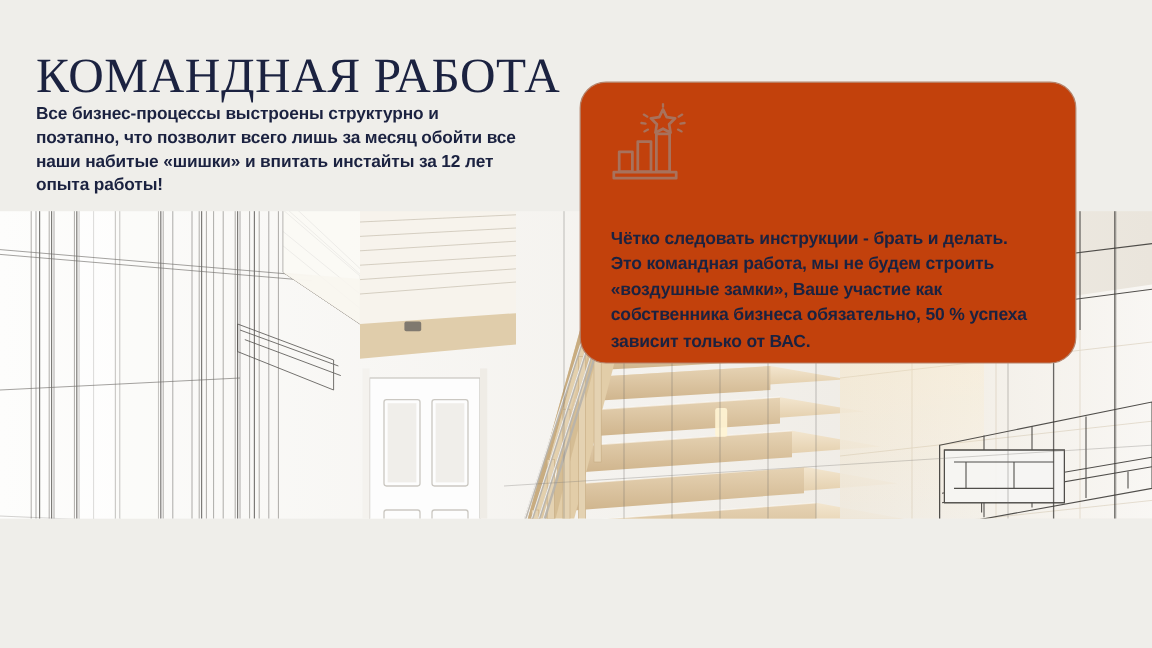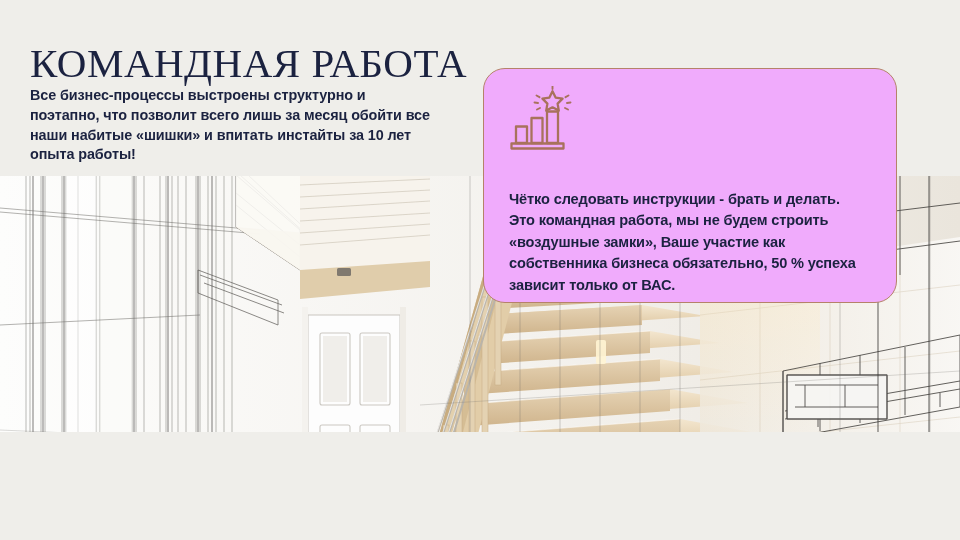--- a/index.html
+++ b/index.html
@@ -30,21 +30,21 @@
   
   .lead{
     position:absolute;left:30px;top:72px;width:400px;
     font-size:14.4px;line-height:19.6px;font-weight:bold;
     color:#1b2240;letter-spacing:-0.1px;
   }
 
   
   .card{
     position:absolute;left:483px;top:68px;width:414px;height:235px;
-    background:#f0abfc;border:1.4px solid #b5826a;border-radius:22px;
+    background:#c2410c;border:1.4px solid #b5826a;border-radius:22px;
     box-sizing:border-box;overflow:hidden;
   }
   .card-icon{position:absolute;left:23px;top:17px;width:72px;height:68px;}
   .card-text{
     position:absolute;left:25px;top:105px;width:360px;
     font-size:14.6px;line-height:21.6px;font-weight:bold;
     color:#1b2240;letter-spacing:-0.15px;
   }
 </style>
 </head>
@@ -379,21 +379,21 @@
       </g>
 
       <path d="M0 358 L960 340 L960 365 L0 365 Z" fill="#e9e2d4" opacity="0.5"></path>
     </svg>
   </div>
 
   <div class="topband"></div>
 
   <h1 class="title">КОМАНДНАЯ РАБОТА</h1>
 
-  <p class="lead">Все бизнес-процессы выстроены структурно и поэтапно, что позволит всего лишь за месяц обойти все наши набитые «шишки» и впитать инстайты за 10 лет опыта работы!</p>
+  <p class="lead">Все бизнес-процессы выстроены структурно и поэтапно, что позволит всего лишь за месяц обойти все наши набитые «шишки» и впитать инстайты за 12 лет опыта работы!</p>
 
   <div class="card">
 
     <div class="card-icon">
       <svg width="72" height="68" viewBox="0 0 72 68" xmlns="http://www.w3.org/2000/svg">
         <g stroke="#a8725c" stroke-width="2.3" fill="none" stroke-linecap="round" stroke-linejoin="round">
 
           <path d="M45.5 5.2 L48.6 11.6 L55.6 12.6 L50.6 17.6 L51.8 24.6 L45.5 21.3 L39.2 24.6 L40.4 17.6 L35.4 12.6 L42.4 11.6 Z"></path>
 
           <g stroke-width="1.9">

